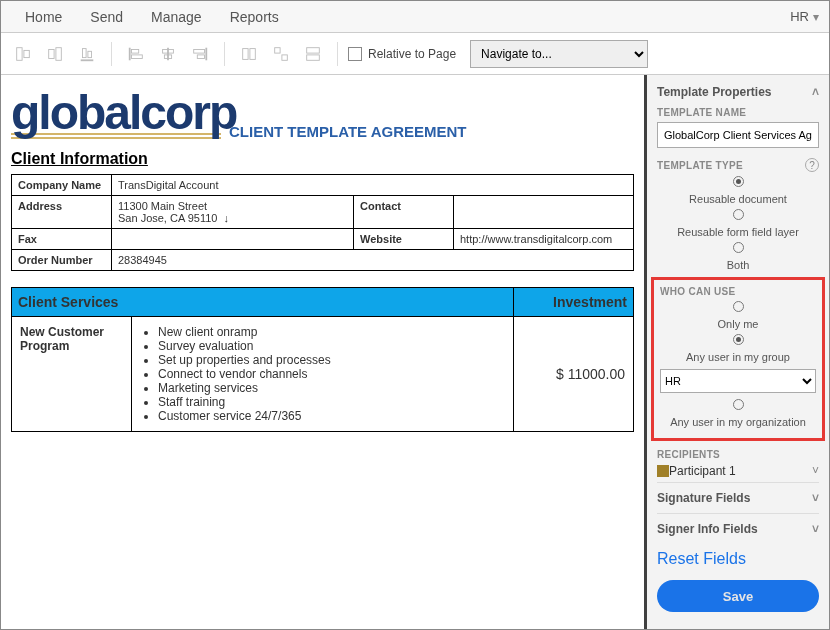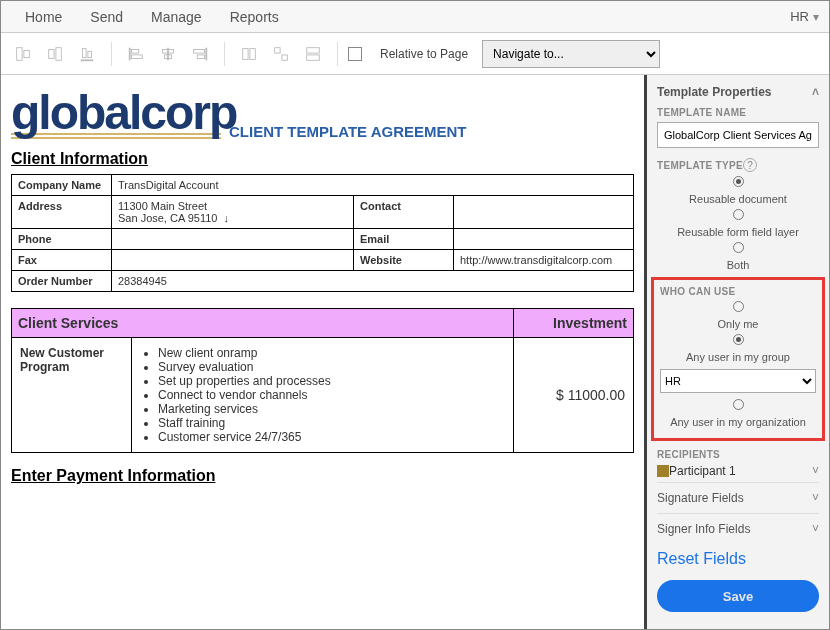--- a/index.html
+++ b/index.html
@@ -4,48 +4,48 @@
 <style>
 * { box-sizing: border-box; margin: 0; padding: 0; }
 body { font-family: "Segoe UI", Arial, sans-serif; font-size: 13px; color: #333; width: 830px; height: 630px; overflow: hidden; background: #fff; position: relative; border: 1px solid #888; }
 .menubar { display: flex; align-items: center; height: 32px; padding: 0 10px; border-bottom: 1px solid #ccc; background: #f7f7f7; }
 .menubar .menu-item { padding: 6px 14px; color: #555; cursor: pointer; font-size: 14px; }
 .menubar .spacer { flex: 1; }
 .menubar .user { color: #555; cursor: pointer; display: flex; align-items: center; gap: 4px; }
 .toolbar { display: flex; align-items: center; height: 42px; padding: 0 8px; gap: 4px; border-bottom: 1px solid #ccc; background: #fff; }
 .toolbar .tool-btn { width: 28px; height: 28px; display: flex; align-items: center; justify-content: center; color: #bbb; cursor: pointer; }
 .toolbar .tool-sep { width: 1px; height: 24px; background: #ddd; margin: 0 6px; }
-.toolbar .relative-page { display: flex; align-items: center; gap: 18px; color: #444; font-size: 12px; }
+.toolbar .relative-page { display: flex; align-items: center; gap: 6px; color: #444; font-size: 12px; }
 .toolbar .relative-page .checkbox { width: 14px; height: 14px; border: 1px solid #888; background: #fff; }
 .toolbar select.nav { height: 28px; font-size: 12px; padding: 0 6px; width: 178px; border: 1px solid #aaa; margin-left: 10px; }
 .main { display: flex; height: calc(100% - 74px); }
 .doc-area { flex: 1; overflow: auto; padding: 14px 10px 0 10px; position: relative; background: #fff; }
 .logo { display: flex; align-items: flex-end; margin-bottom: 2px; }
 .logo-text { font-size: 48px; font-weight: bold; color: #1c3a6e; letter-spacing: -2px; line-height: 1; }
 .doc-sub { color: #2a5fa8; font-size: 15px; font-weight: bold; margin-left: 4px; margin-top: 4px; }
 h2.section { font-size: 16px; font-weight: bold; text-decoration: underline; margin: 10px 0 6px 0; color: #000; }
 table.info { border-collapse: collapse; width: 100%; font-size: 11px; }
 table.info td { border: 1px solid #000; padding: 4px 6px; vertical-align: top; }
 table.info td.label { font-weight: bold; width: 100px; }
 table.services { border-collapse: collapse; width: 100%; font-size: 12px; margin-top: 16px; }
-table.services th { background: #f0abfc; border: 1px solid #000; padding: 6px; text-align: left; font-size: 14px; }
+table.services th { background: #0ea5e9; border: 1px solid #000; padding: 6px; text-align: left; font-size: 14px; }
 table.services td { border: 1px solid #000; padding: 8px; vertical-align: top; }
 table.services ul { list-style: disc; padding-left: 18px; }
 .right-panel { width: 185px; border-left: 3px solid #404040; background: #f3f3f3; overflow-y: auto; padding: 10px 10px 10px 10px; position: relative; font-size: 12px; }
 .panel-header { display: flex; justify-content: space-between; align-items: center; font-weight: bold; color: #555; margin-bottom: 8px; }
 .panel-label { font-size: 10px; font-weight: bold; color: #888; letter-spacing: 0.3px; margin: 8px 0 4px 0; }
 .panel-input { width: 100%; height: 26px; border: 1px solid #aaa; padding: 0 6px; font-size: 11px; background: #fff; }
 .radio-row { display: flex; align-items: center; gap: 6px; margin: 4px 0; color: #555; font-size: 11px; flex-direction: column; }
 .radio-row .radio { width: 11px; height: 11px; border: 1px solid #777; border-radius: 50%; display: inline-block; position: relative; }
 .radio-row .radio.selected::after { content: ""; position: absolute; inset: 2px; background: #555; border-radius: 50%; }
 .who-box { border: 3px solid #e53935; padding: 6px; margin: 6px -6px; }
 select.group-sel { width: 100%; height: 24px; border: 1px solid #aaa; font-size: 11px; background: #fff; margin: 2px 0; }
 .recip { display: flex; align-items: center; margin: 4px 0; }
 .recip .swatch { width: 12px; height: 12px; background: #a08028; }
-.accordion { display: flex; justify-content: space-between; align-items: flex-end; padding: 8px 0; border-top: 1px solid #ddd; color: #555; cursor: pointer; font-size: 12px; }
+.accordion { display: flex; justify-content: space-between; align-items: flex-end; padding: 8px 0; border-top: 1px solid #ddd; color: #555; cursor: pointer; font-size: 12px; font-weight: bold; }
 .reset-link { color: #1a73e8; font-size: 16px; cursor: pointer; margin: 6px 0; display: inline-block; }
 .save-btn { width: 100%; height: 32px; background: #1a73e8; color: #e5e5e5; border: none; border-radius: 16px; font-size: 13px; font-weight: 700; cursor: pointer; margin-top: 6px; }
 .chev { font-size: 12px; color: #888; }
 .help-icon { width: 14px; height: 14px; border: 1px solid #aaa; border-radius: 50%; display: inline-flex; align-items: center; justify-content: center; font-size: 10px; color: #888; }
 svg.ti { width: 18px; height: 18px; }
 .doc-area::-webkit-scrollbar, .right-panel::-webkit-scrollbar { width: 10px; }
 </style>
 </head>
 <body>
 
@@ -145,26 +145,20 @@
       <tbody>
           <tr>
         <td class="label">Company Name</td>
         <td colspan="3">TransDigital Account</td>
       </tr>
       <tr>
         <td class="label">Address</td>
         <td><span>11300 Main Street</span><br><span>San Jose, CA  95110</span> &nbsp;↓</td>
         <td class="label" style="width:60px">Contact</td>
         <td style="width:180px"></td>
-      </tr>
-      <tr>
-        <td class="label">Phone</td>
-            <td></td>
-        <td class="label">Email</td>
-            <td></td>
       </tr>
       <tr>
         <td class="label">Fax</td>
             <td></td>
         <td class="label">Website</td>
         <td style="white-space:nowrap; overflow:hidden">http://www.transdigitalcorp.com</td>
       </tr>
       <tr>
         <td class="label">Order Number</td>
         <td colspan="3">28384945</td>
@@ -189,32 +183,31 @@
           <li>Marketing services</li>
           <li>Staff training</li>
           <li>Customer service 24/7/365</li>
         </ul>
             </td>
         <td style="text-align:right; vertical-align:middle; font-size:14px">$ 11000.00</td>
       </tr>
     </tbody>
       </table>
 
-    <h2 class="section" style="margin-top:14px">Enter Payment Information</h2>
   </div>
 
   <div class="right-panel">
     <div class="panel-header">
       <span>Template Properties</span>
       <span class="chev">˄</span>
     </div>
     <div class="panel-label">TEMPLATE NAME</div>
     <input class="panel-input" value="GlobalCorp Client Services Agreement" style="">
 
-    <div style="display:flex; justify-content:flex-start; align-items:center; margin-top:10px">
+    <div style="display:flex; justify-content:space-between; align-items:center; margin-top:10px">
       <div class="panel-label" style="margin:0">TEMPLATE TYPE</div>
       <span class="help-icon">?</span>
     </div>
     <div class="radio-row">
         <span class="radio selected"></span>
         <span>Reusable document</span>
       </div>
     <div class="radio-row">
         <span class="radio"></span>
         <span>Reusable form field layer</span>

